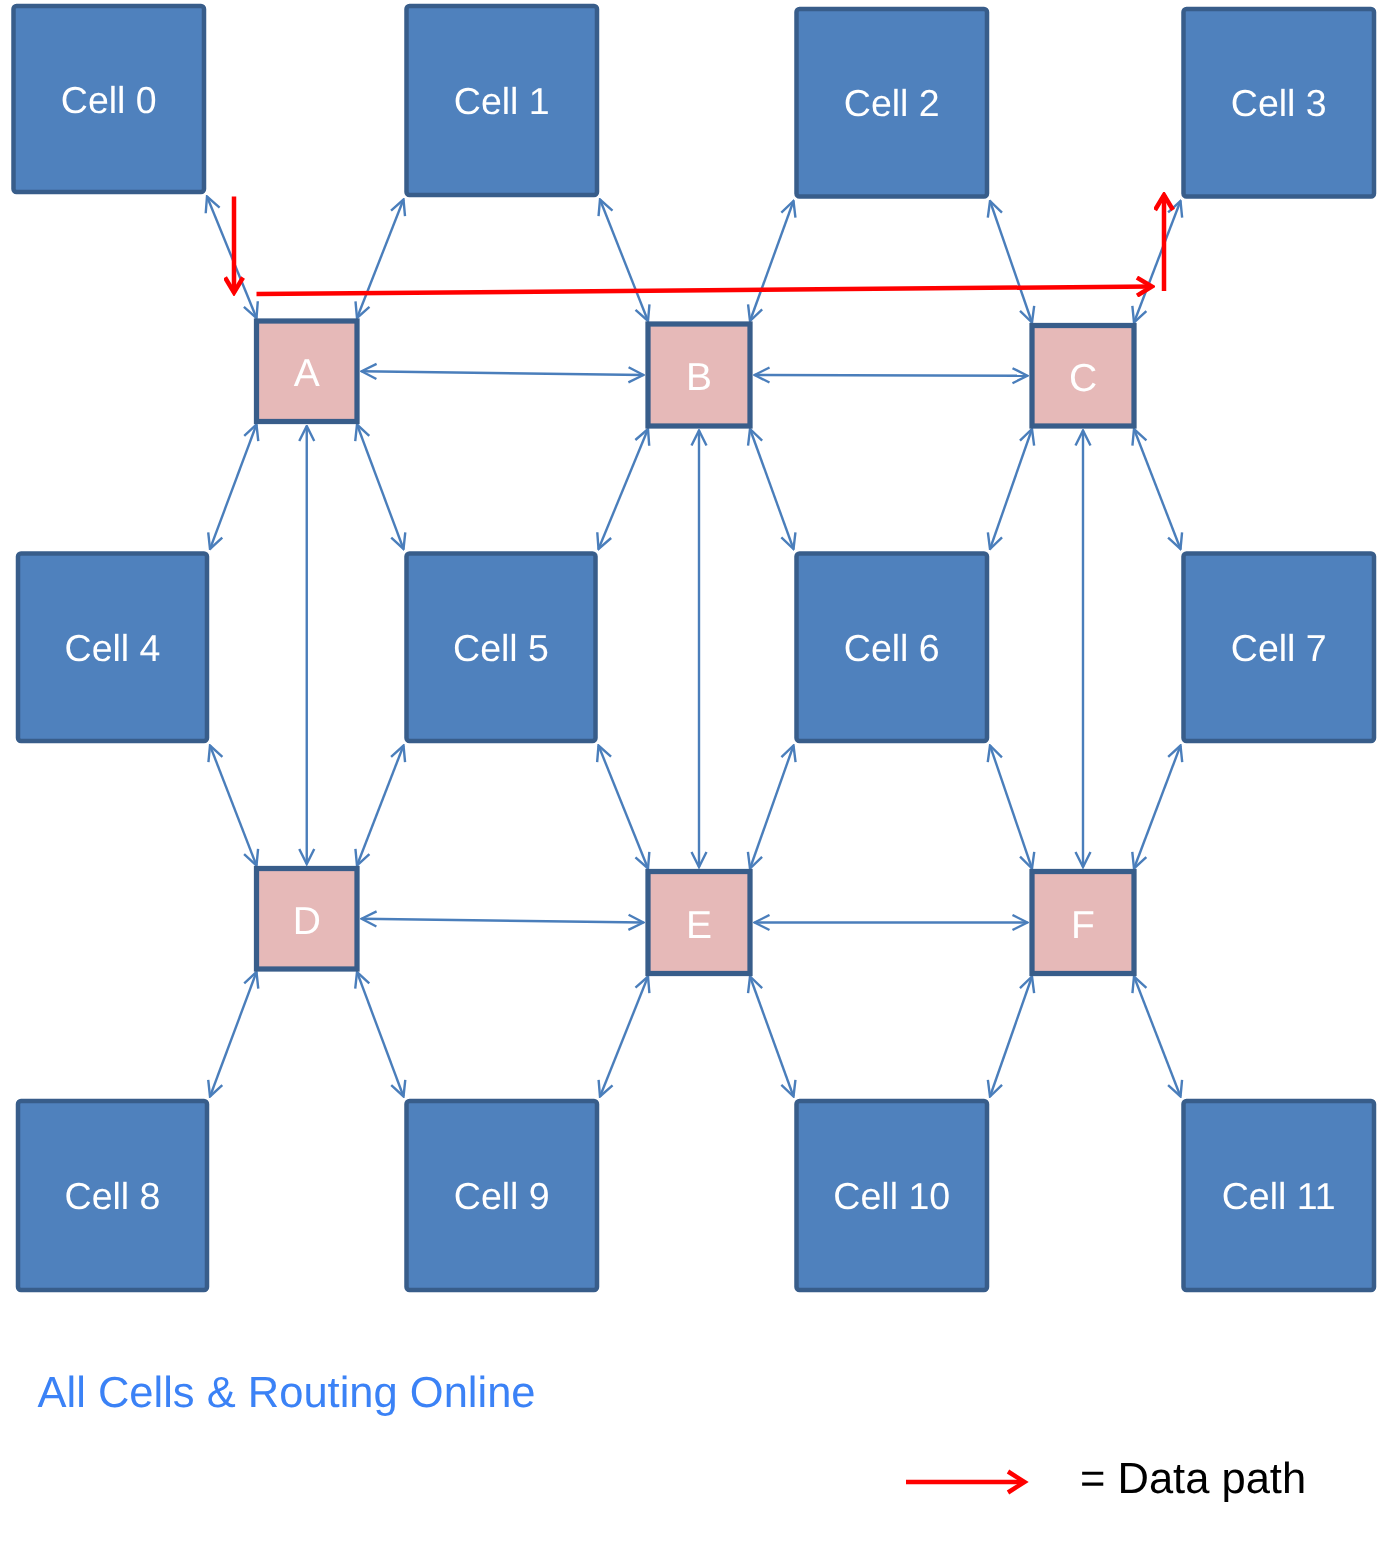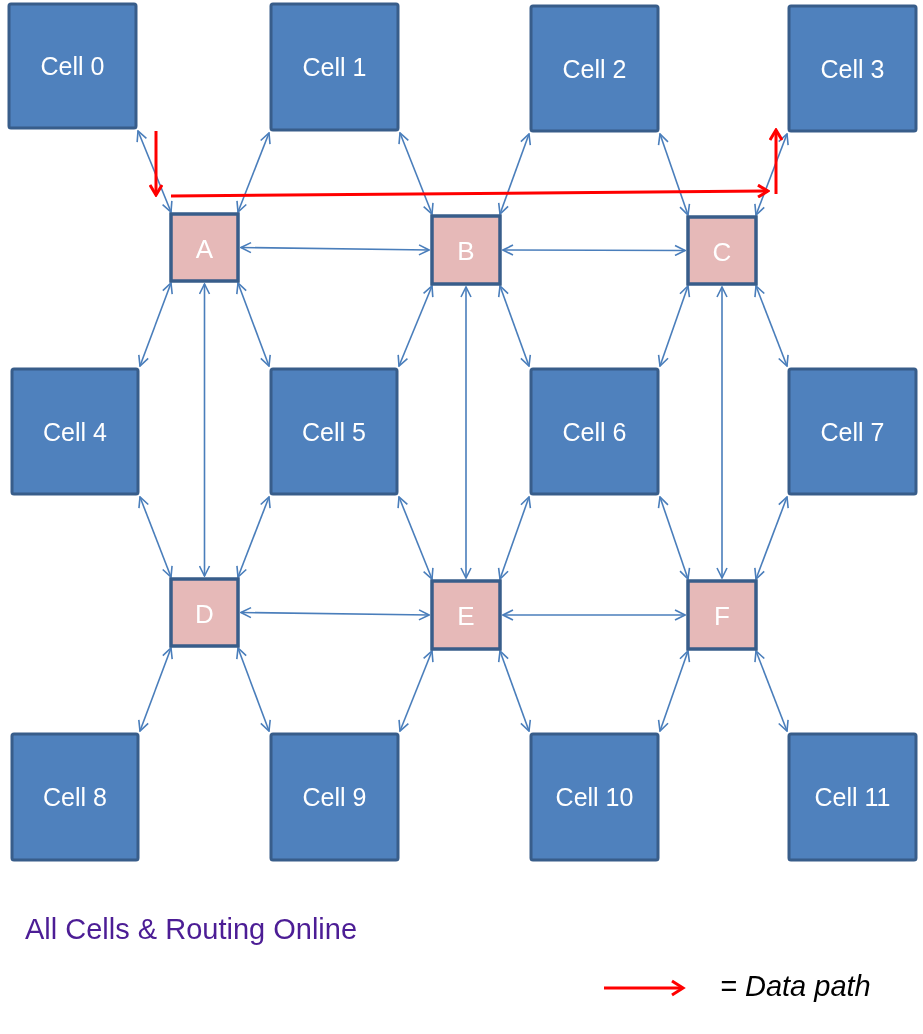--- a/index.html
+++ b/index.html
@@ -1,22 +1,22 @@
 <!DOCTYPE html>
 <html><head>
 <meta charset="utf-8">
 <style>
   html, body { margin:0; padding:0; background:#ffffff; }
   body { width:923px; height:1034px; position:relative; overflow:hidden; font-family:"Liberation Sans", sans-serif; }
   #diagram { position:absolute; left:0; top:0; }
   .cell-label { fill:#ffffff; font-family:"Liberation Sans", sans-serif; font-size:25px; }
   .router-label { fill:#ffffff; font-family:"Liberation Sans", sans-serif; font-size:26px; }
-  .caption { position:absolute; left:25px; top:913px; font-size:29px; color:#4c1d95; font-family:"Liberation Sans", sans-serif; }
+  .caption { position:absolute; left:25px; top:913px; font-size:29px; color:#3b82f6; font-family:"Liberation Sans", sans-serif; }
   .legend { position:absolute; left:600px; top:970px; height:40px; }
-  .legend-text { position:absolute; left:120px; top:0px; font-size:29px; color:#000; white-space:nowrap; font-family:"Liberation Sans", sans-serif;font-style:italic; }
+  .legend-text { position:absolute; left:120px; top:0px; font-size:29px; color:#000; white-space:nowrap; font-family:"Liberation Sans", sans-serif; }
 </style>
 </head>
 <body>
 
 <svg id="diagram" width="923" height="900" viewBox="0 0 923 900">
   <defs>
     <marker id="ah" viewBox="0 0 12 12" refX="11" refY="6" markerWidth="12" markerHeight="12" markerUnits="userSpaceOnUse" orient="auto-start-reverse">
       <path d="M1,1 L11,6 L1,11" fill="none" stroke="#4A7EBB" stroke-width="1.6"></path>
     </marker>
     <marker id="rh" viewBox="0 0 14 14" refX="12" refY="7" markerWidth="14" markerHeight="14" markerUnits="userSpaceOnUse" orient="auto">

